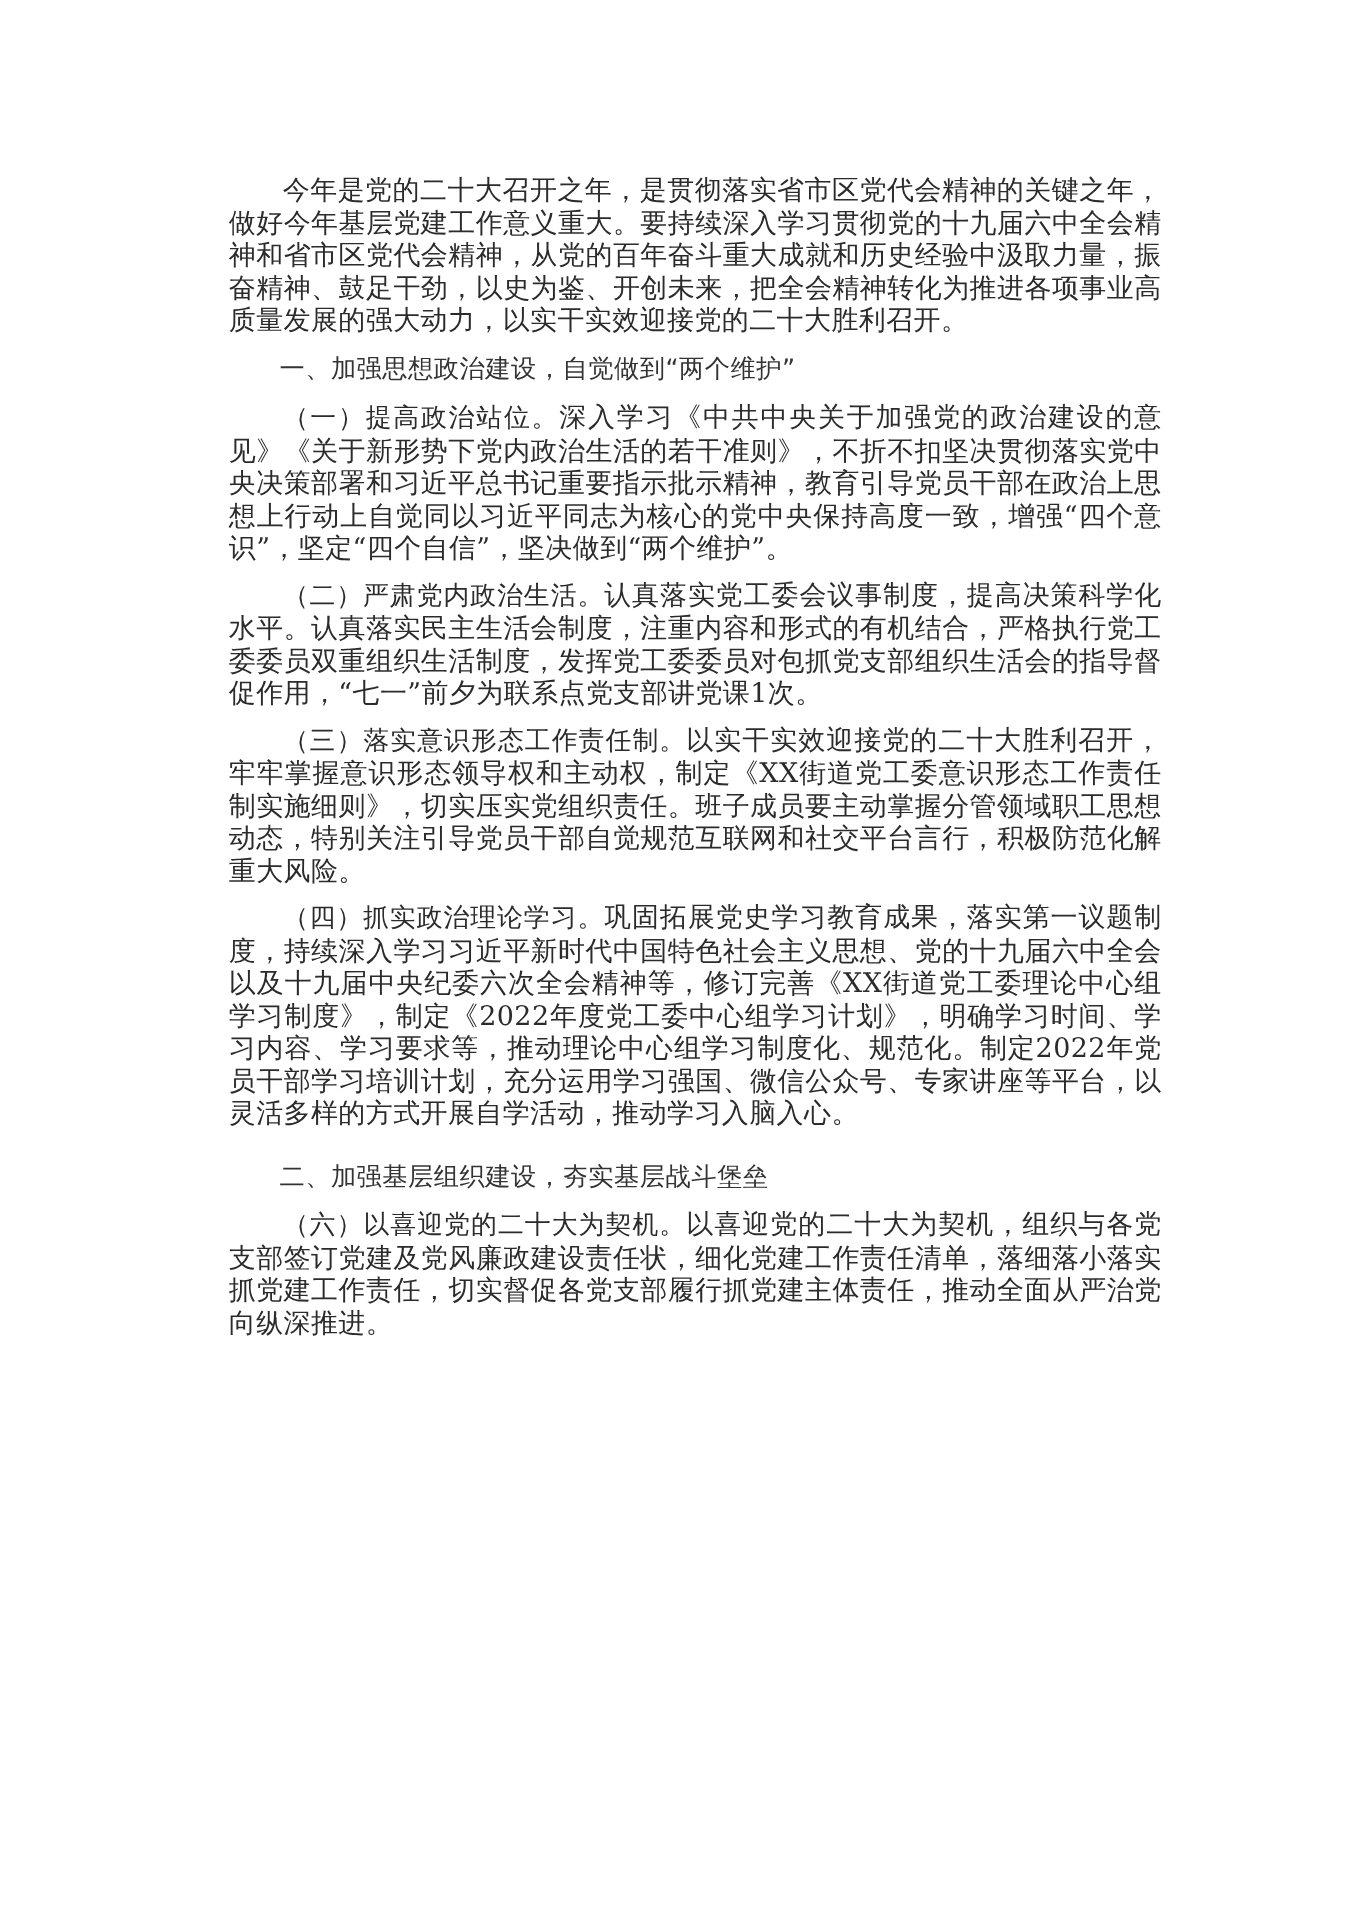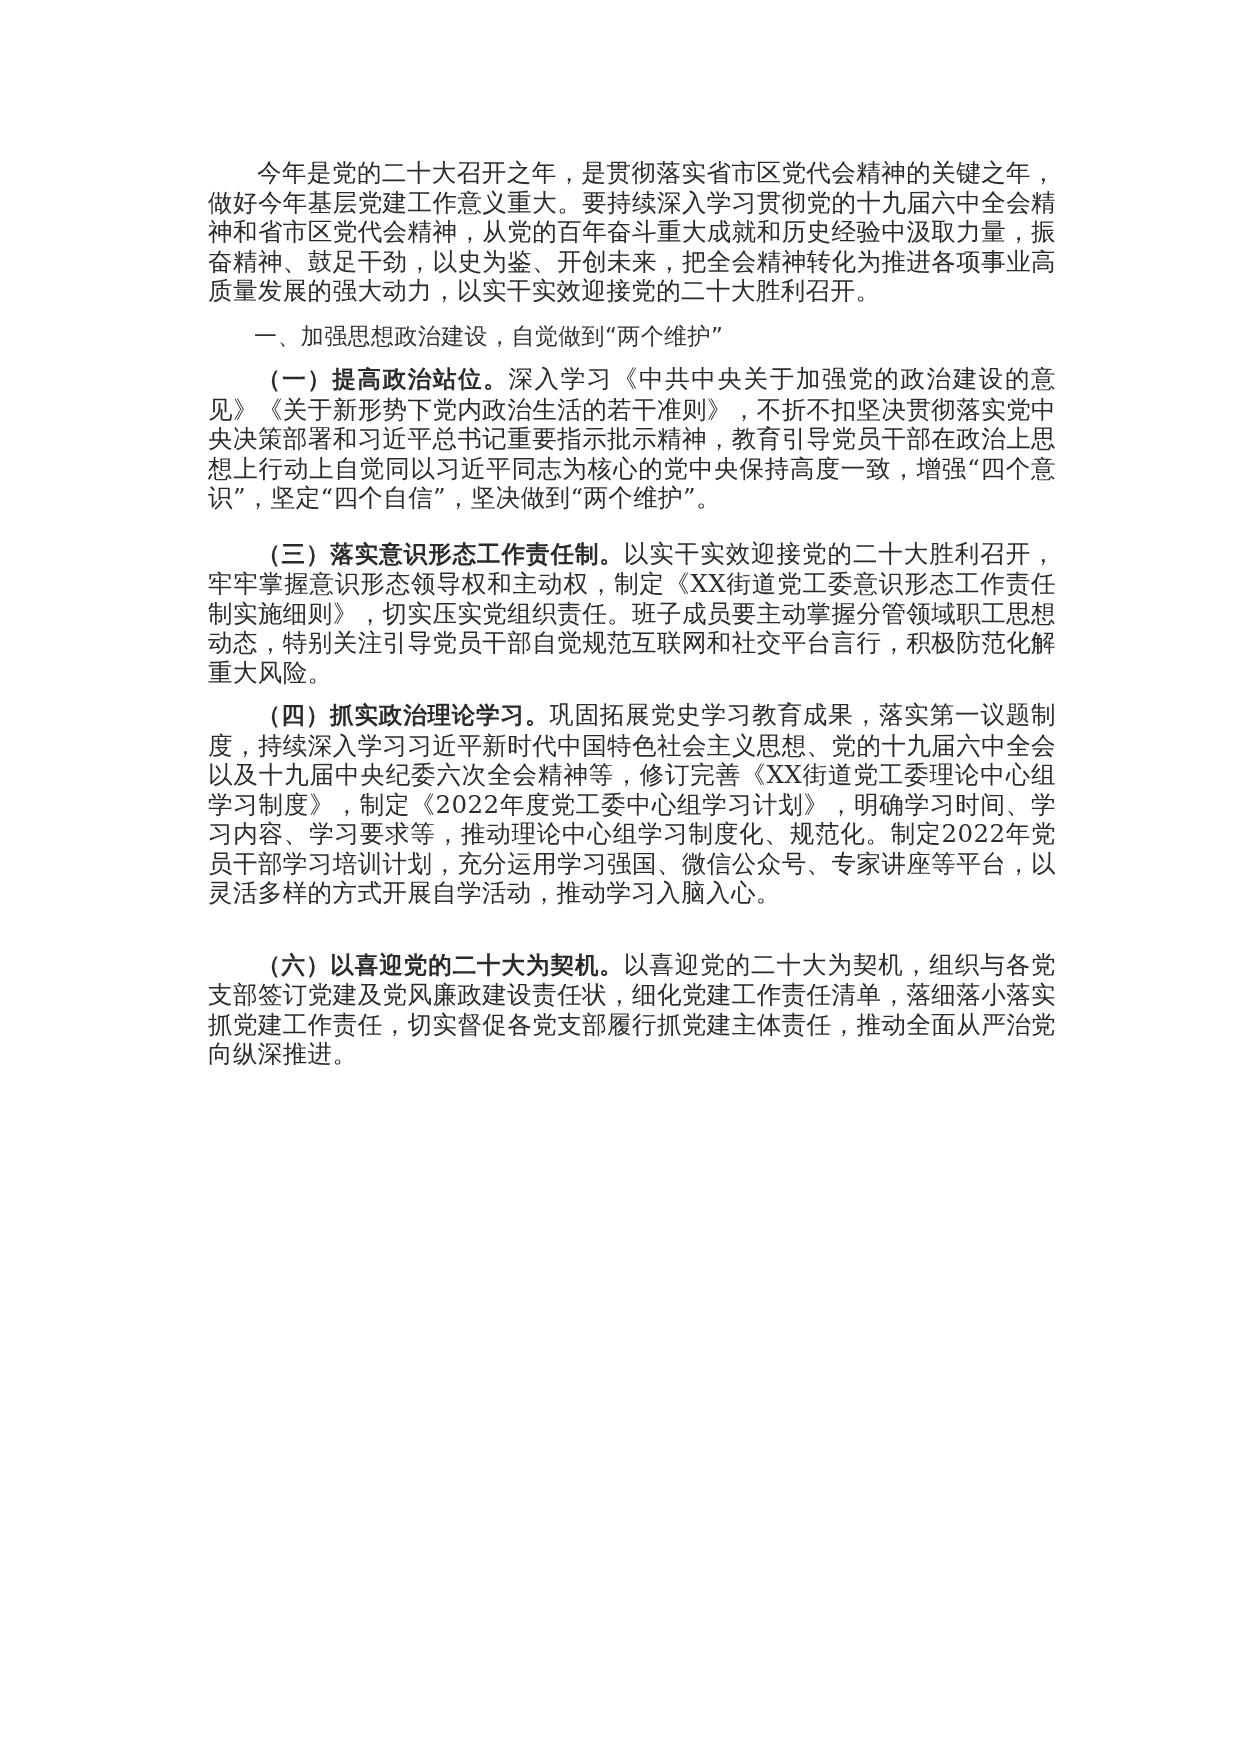--- a/index.html
+++ b/index.html
@@ -3,45 +3,47 @@
 <meta charset="utf-8">
 <style>
   html, body { margin: 0; padding: 0; background: #ffffff; }
   body { width: 1240px; height: 1754px; position: relative; overflow: hidden;
          font-family: "DejaVu Serif", "Liberation Serif", serif; color: #2b2b2b; }
   .page { position: absolute; left: 208px; top: 158px; width: 848px; }
   p { margin: 0; font-size: 24.5px; line-height: 29.5px; text-align: justify;
       text-indent: 2em; letter-spacing: 0.4px; }
   .head { font-family: "DejaVu Sans", "Liberation Sans", sans-serif; font-weight: normal;
           font-size: 23px; color: #333; }
-  .b { font-family: "DejaVu Sans", "Liberation Sans", sans-serif; font-weight: bold; font-size: 23.5px; margin-top: 38px; }
+  .b { font-family: "DejaVu Sans", "Liberation Sans", sans-serif; font-weight: normal; font-size: 23.5px; margin-top: 38px; }
   .gap { height: 13px; }
   .gap2 { height: 16px; }
 </style>
 </head>
 <body>
 
 <div class="page">
   <p>今年是党的二十大召开之年，是贯彻落实省市区党代会精神的关键之年，做好今年基层党建工作意义重大。要持续深入学习贯彻党的十九届六中全会精神和省市区党代会精神，从党的百年奋斗重大成就和历史经验中汲取力量，振奋精神、鼓足干劲，以史为鉴、开创未来，把全会精神转化为推进各项事业高质量发展的强大动力，以实干实效迎接党的二十大胜利召开。</p>
   <div class="gap2"></div>
 
   <p class="head">一、加强思想政治建设，自觉做到“两个维护”</p>
   <div class="gap"></div>
 
   <p><span class="b">（一）提高政治站位。</span><span>深入学习《中共中央关于加强党的政治建设的意见》《关于新形势下党内政治生活的若干准则》，不折不扣坚决贯彻落实党中央决策部署和习近平总书记重要指示批示精神，教育引导党员干部在政治上思想上行动上自觉同以习近平同志为核心的党中央保持高度一致，增强“四个意识”，坚定“四个自信”，坚决做到“两个维护”。</span></p>
   <div class="gap"></div>
 
+  <p><span class="b">（二）严肃党内政治生活。</span><span>认真落实党工委会议事制度，提高决策科学化水平。认真落实民主生活会制度，注重内容和形式的有机结合，严格执行党工委委员双重组织生活制度，发挥党工委委员对包抓党支部组织生活会的指导督促作用，“七一”前夕为联系点党支部讲党课1次。</span></p>
   <div class="gap"></div>
 
   <p><span class="b">（三）落实意识形态工作责任制。</span><span>以实干实效迎接党的二十大胜利召开，牢牢掌握意识形态领导权和主动权，制定《XX街道党工委意识形态工作责任制实施细则》，切实压实党组织责任。班子成员要主动掌握分管领域职工思想动态，特别关注引导党员干部自觉规范互联网和社交平台言行，积极防范化解重大风险。</span></p>
   <div class="gap"></div>
 
   <p><span class="b">（四）抓实政治理论学习。</span><span>巩固拓展党史学习教育成果，落实第一议题制度，持续深入学习习近平新时代中国特色社会主义思想、党的十九届六中全会以及十九届中央纪委六次全会精神等，修订完善《XX街道党工委理论中心组学习制度》，制定《2022年度党工委中心组学习计划》，明确学习时间、学习内容、学习要求等，推动理论中心组学习制度化、规范化。制定2022年党员干部学习培训计划，充分运用学习强国、微信公众号、专家讲座等平台，以灵活多样的方式开展自学活动，推动学习入脑入心。</span></p>
   <div class="gap"></div>
 
   <div class="gap2"></div>
 
+  <p class="head">二、加强基层组织建设，夯实基层战斗堡垒</p>
   <div class="gap"></div>
 
   <p><span class="b">（六）以喜迎党的二十大为契机。</span><span>以喜迎党的二十大为契机，组织与各党支部签订党建及党风廉政建设责任状，细化党建工作责任清单，落细落小落实抓党建工作责任，切实督促各党支部履行抓党建主体责任，推动全面从严治党向纵深推进。</span></p>
   <div class="gap"></div>
 
 </div>
 
 </body></html>

